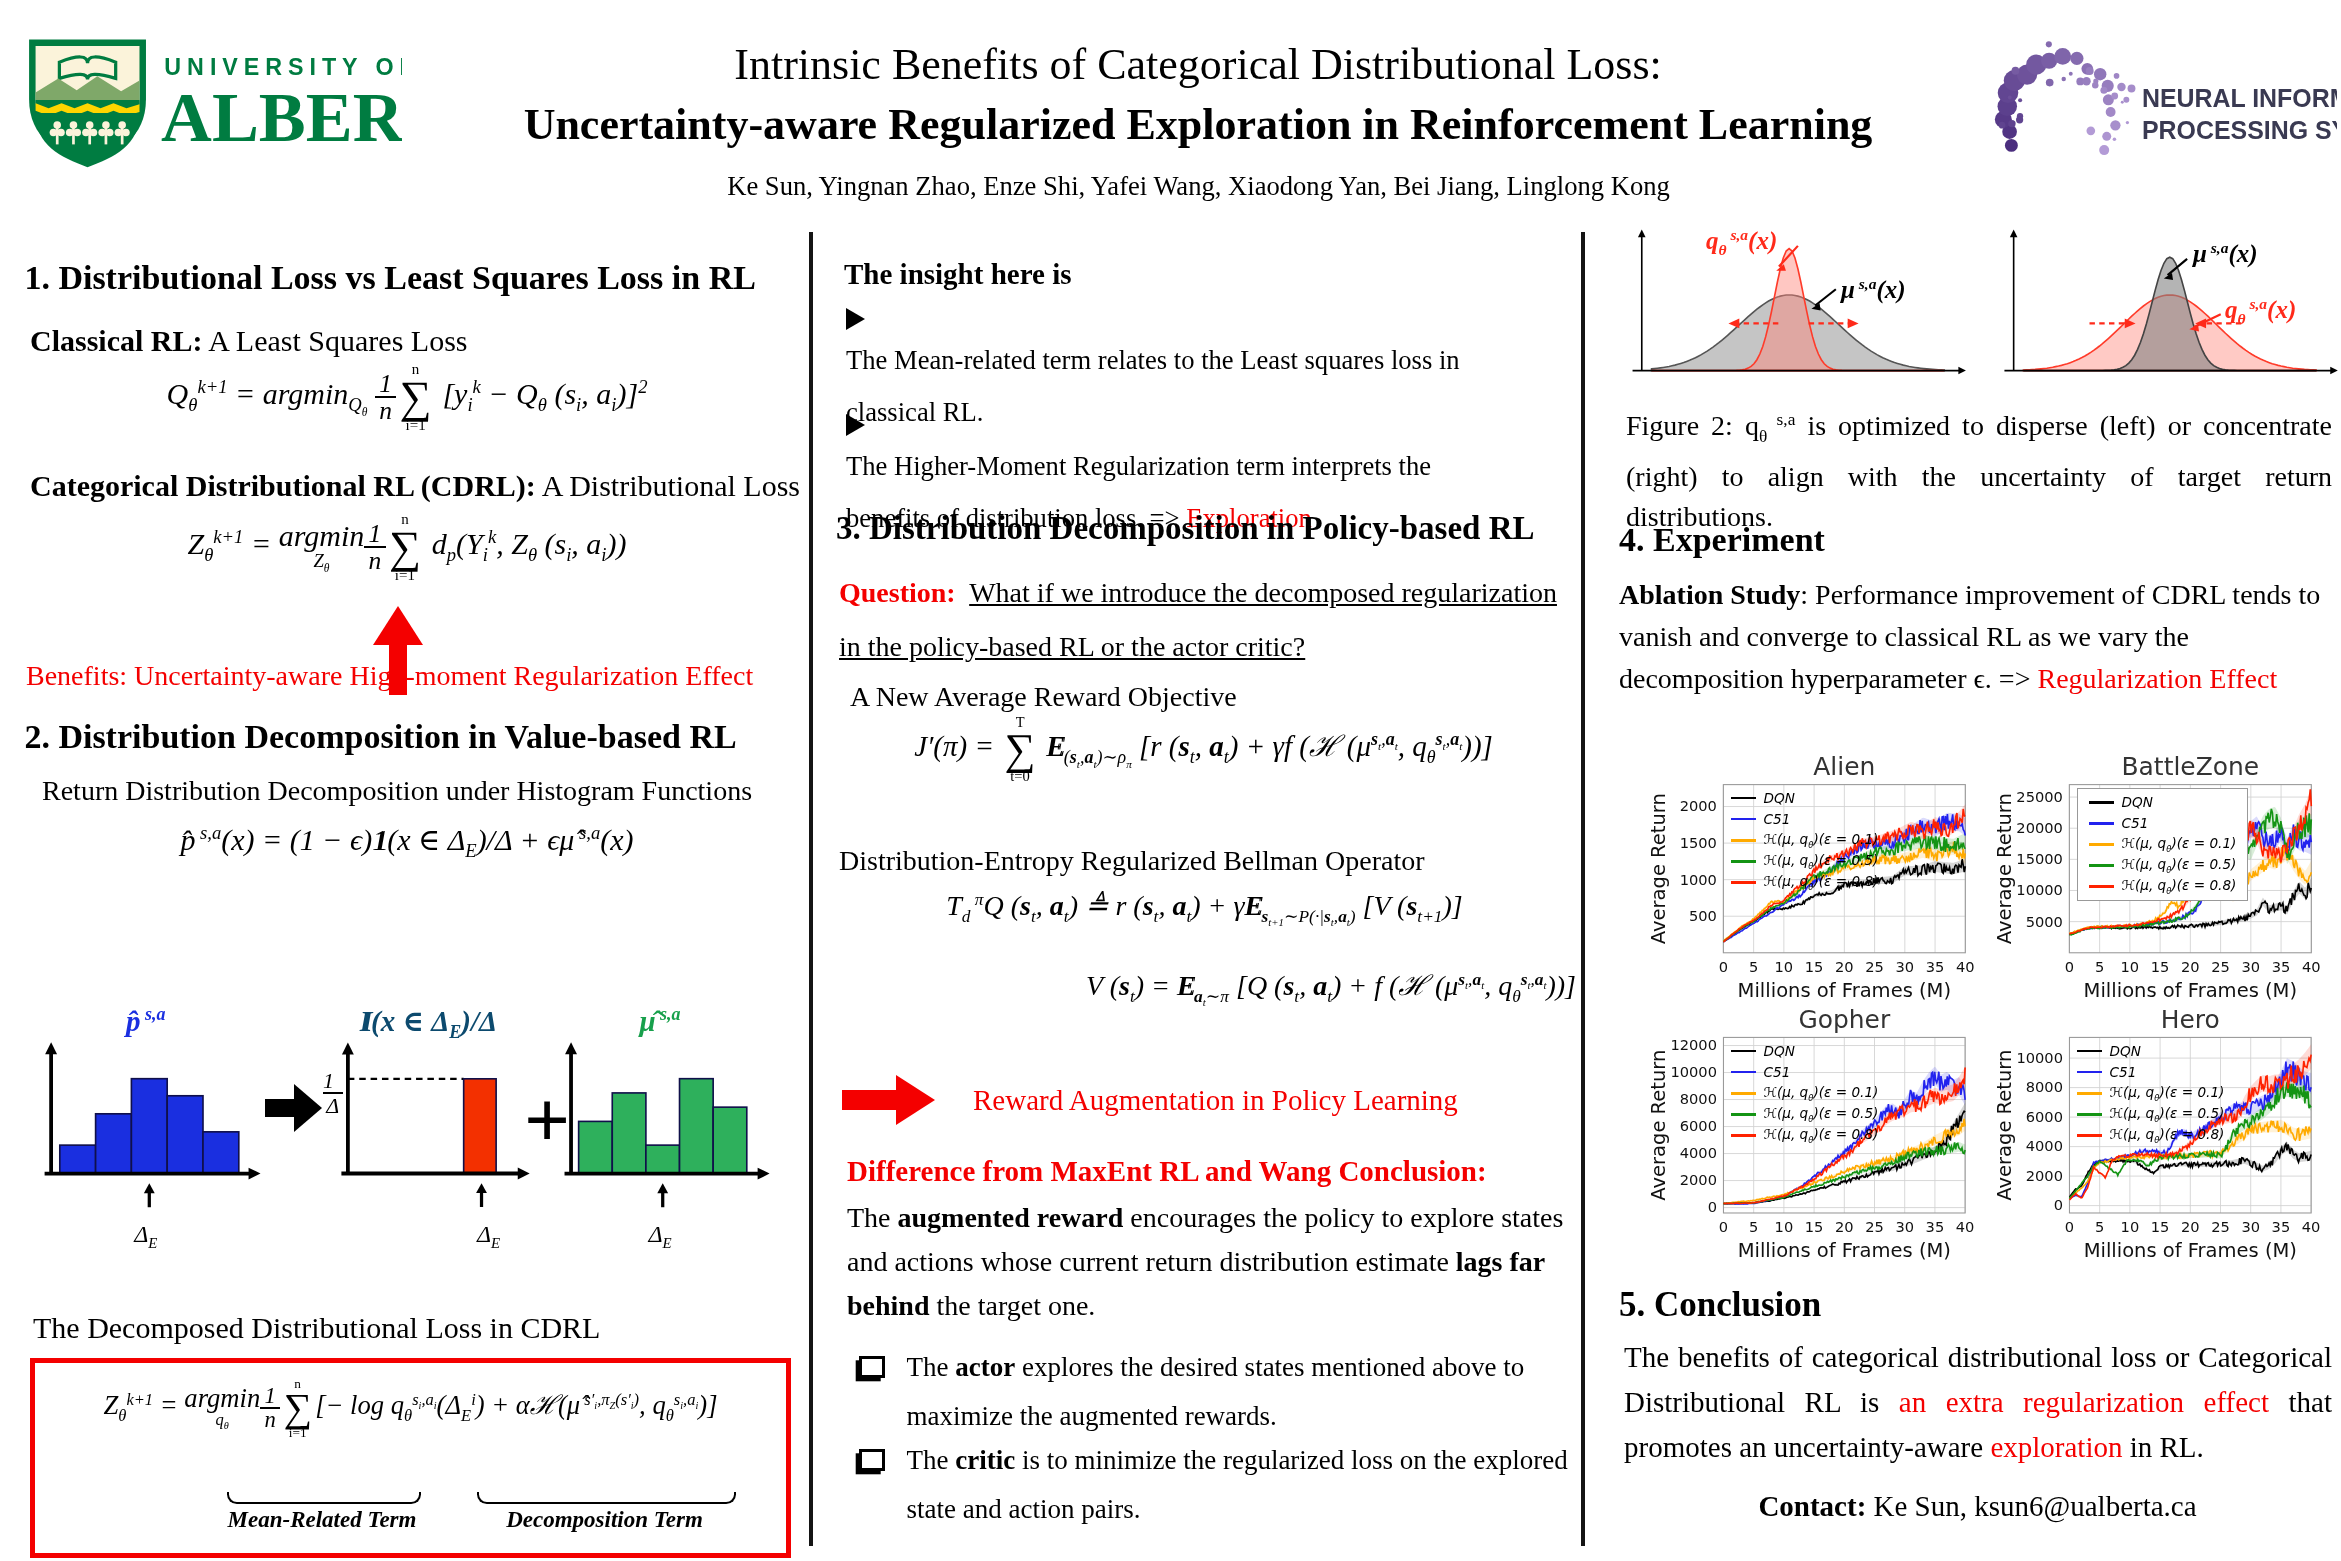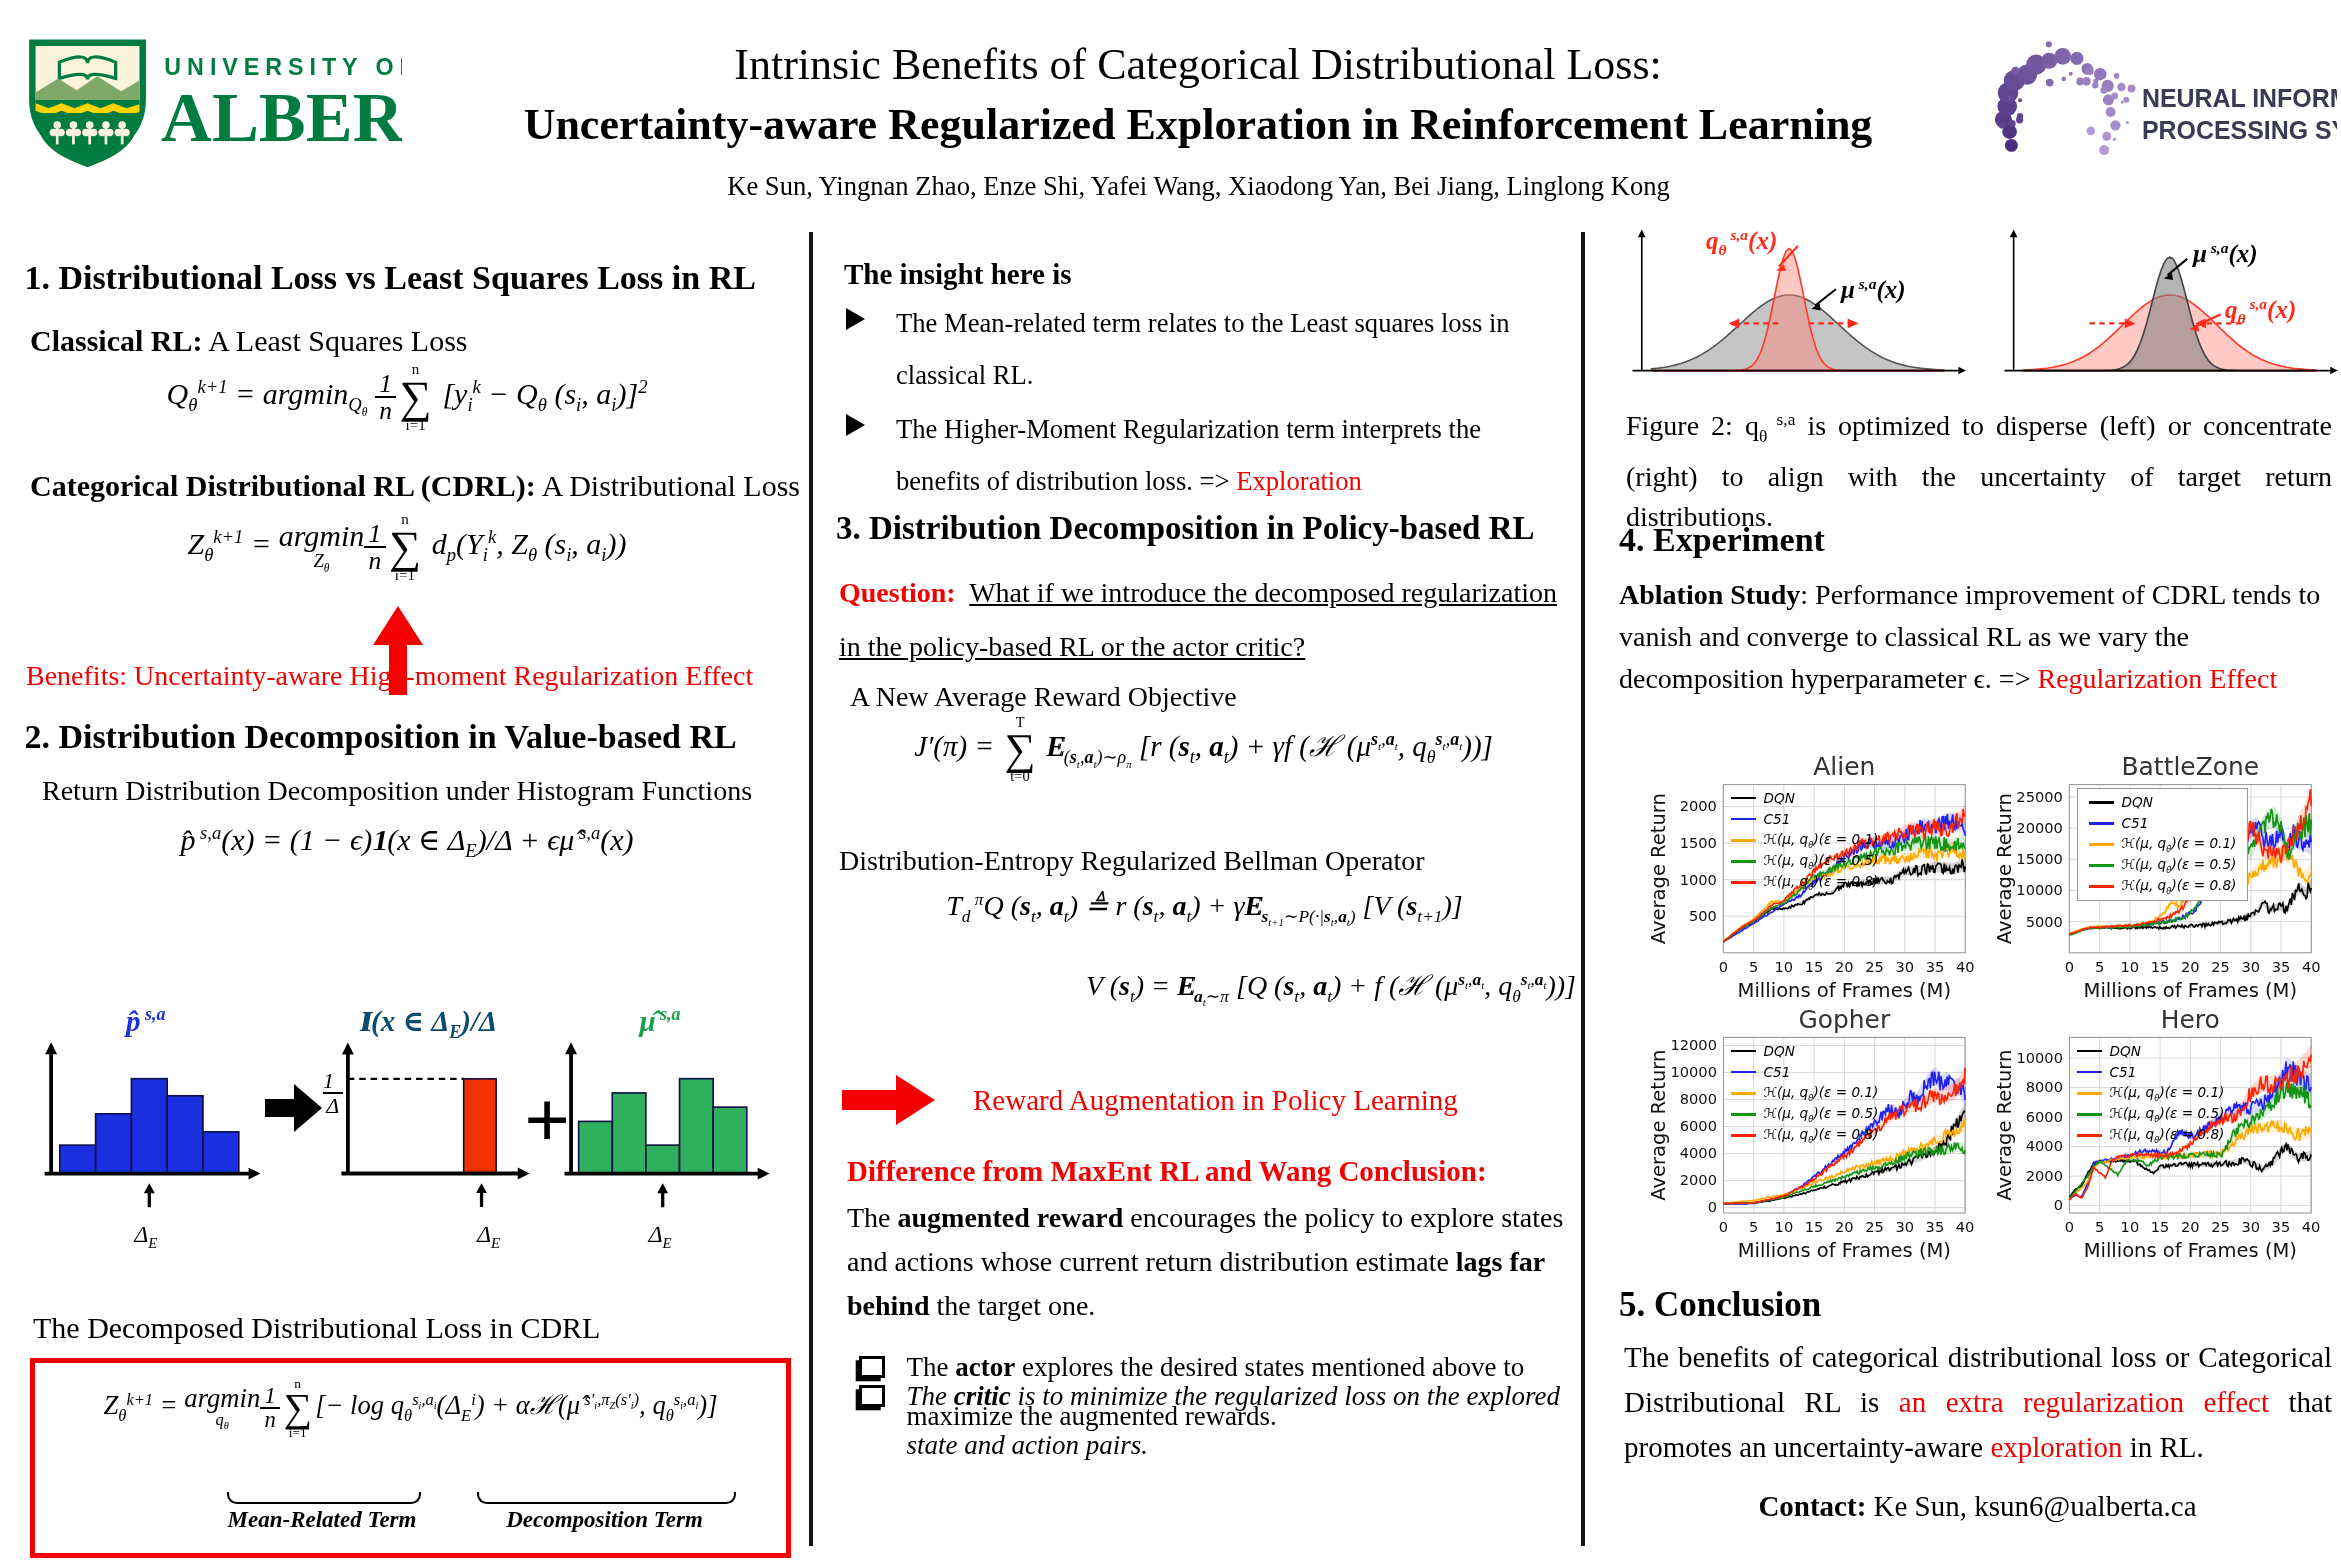--- a/index.html
+++ b/index.html
@@ -23,21 +23,21 @@
   .up-arrow{display:flex;flex-direction:column;align-items:center;}
   .up-arrow .head{width:0;height:0;border-left:25px solid transparent;border-right:25px solid transparent;border-bottom:39px solid #f40000;}
   .up-arrow .stem{width:18.4px;height:50px;background:#f40000;}
   .right-arrow{display:flex;align-items:center;}
   .right-arrow .stem{width:54px;height:19.5px;background:#f40000;}
   .right-arrow .head{width:0;height:0;border-top:25px solid transparent;border-bottom:25px solid transparent;border-left:39px solid #f40000;}
   .right-arrow-blk{display:flex;align-items:center;}
   .right-arrow-blk .stem{width:29px;height:18.4px;background:#000;}
   .right-arrow-blk .head{width:0;height:0;border-top:24px solid transparent;border-bottom:24px solid transparent;border-left:28px solid #000;}
   
-  .blt{display:flex;gap:31px;}
+  .blt{display:flex;gap:4px;flex-direction:column;}
   .tri{margin-top:11px;width:0;height:0;border-left:19.5px solid #000;border-top:11.4px solid transparent;border-bottom:11.4px solid transparent;flex:none;}
   .blt .txt{font-size:26.6px;line-height:52px;}
   .chkrow{display:flex;gap:22px;}
   .chk{flex:none;margin-top:13px;width:19.5px;height:16.3px;border:3.8px solid #000;box-shadow:-3.8px 3.8px 0 -0.5px #000;background:#fff;}
   .chkrow .txt{font-size:27px;line-height:49px;}
   
   #title1{left:542px;top:39px;width:1312px;text-align:center;font-size:44px;font-weight:normal;}
   #title2{left:439px;top:99px;width:1518px;text-align:center;font-size:44px;font-weight:bold;}
   #authors{left:548px;top:171px;width:1301px;text-align:center;font-size:26.6px;}
   #ua-logo{left:22px;top:34px;width:380px;height:138px;}
@@ -80,21 +80,21 @@
   #objh{left:850px;top:681px;font-size:28px;}
   #fj{left:835px;top:715px;width:737px;text-align:center;font-size:29px;}
   #bellh{left:839px;top:845px;font-size:28px;}
   #ft{left:833px;top:890px;width:743px;text-align:center;font-size:28px;}
   #fv{left:833px;top:970px;width:743px;text-align:right;font-size:28px;}
   #rewrow{left:842px;top:1075px;display:flex;align-items:center;gap:38px;}
   #rewtxt{font-size:29px;}
   #diffh{left:847px;top:1155px;font-size:29px;font-weight:bold;}
   #diffp{left:847px;top:1196px;width:724px;font-size:28px;line-height:44px;}
   #c1{left:859px;top:1343px;width:713px;}
-  #c2{left:859px;top:1372px;width:713px;font-style:italic;}
+  #c2{left:859px;top:1436px;width:713px;}
   
   #fig2{left:1619px;top:223px;width:721px;height:171px;}
   .f2lab{position:absolute;font-size:25px;font-style:italic;font-weight:bold;}
   #fig2cap{left:1626px;top:400px;width:706px;font-size:28px;line-height:40px;text-align:justify;}
   #s4h{left:1619px;top:521px;font-size:34px;font-weight:bold;}
   #abl{left:1619px;top:574px;width:718px;font-size:28px;line-height:42px;}
   .chart{position:absolute;}
   #chart-alien{left:1642px;top:753px;width:332px;height:252px;}
   #chart-battlezone{left:1988px;top:753px;width:332px;height:252px;}
   #chart-gopher{left:1642px;top:1006px;width:332px;height:259px;}

